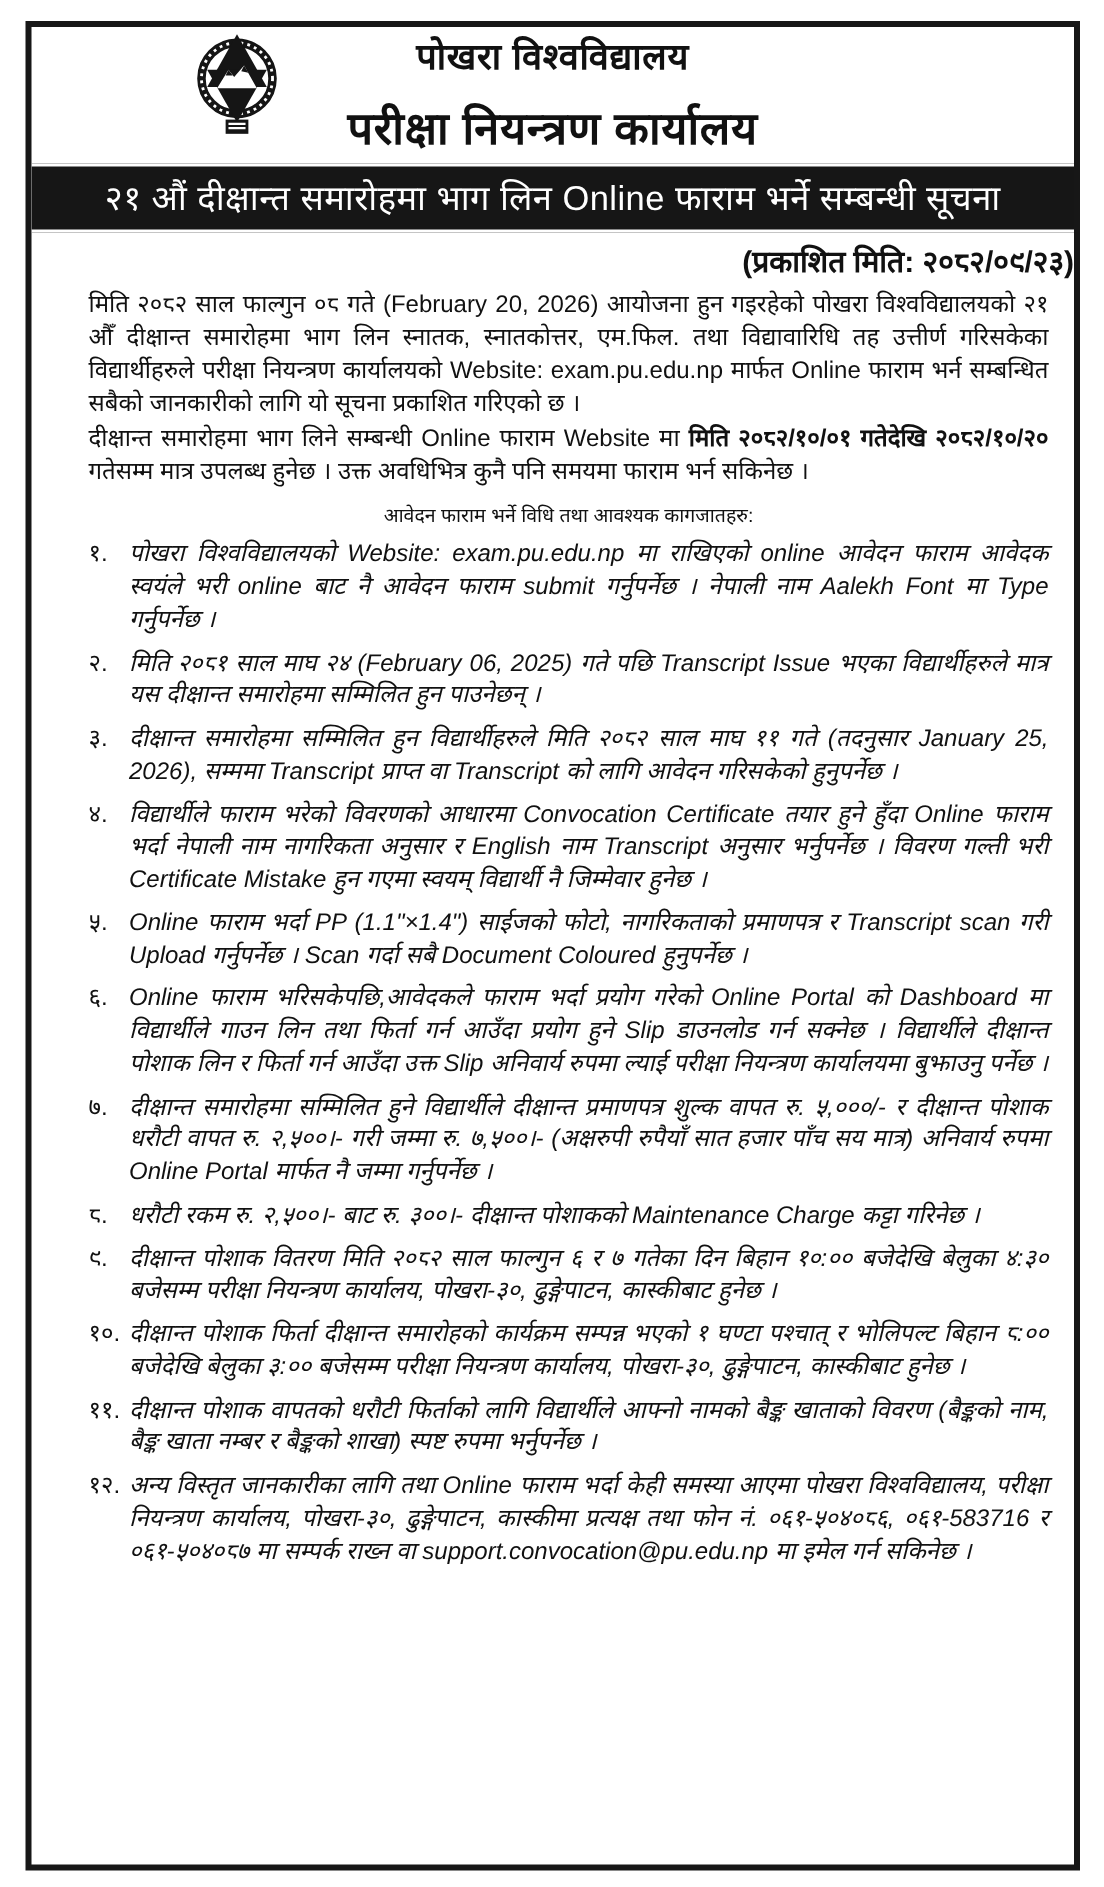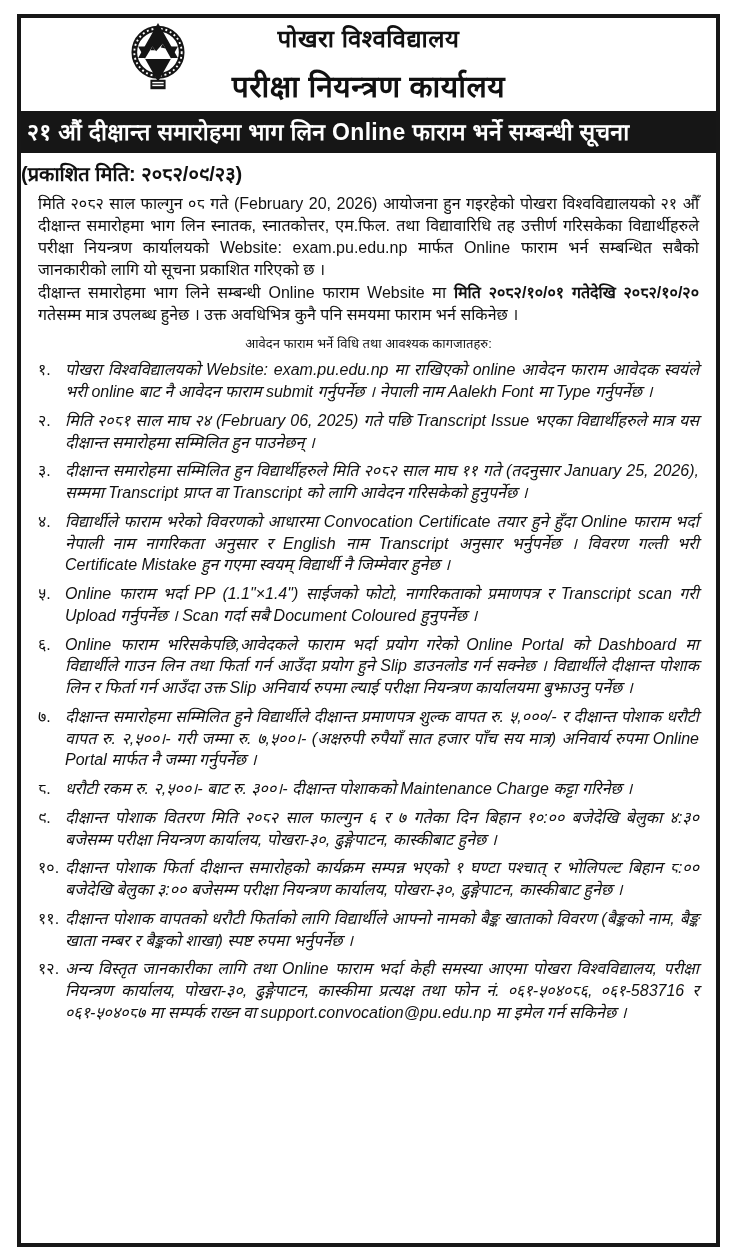--- a/index.html
+++ b/index.html
@@ -46,40 +46,42 @@
     font-size: 30px;
     font-weight: bold;
     line-height: 1.15;
     letter-spacing: 0.5px;
     margin-top: 16px;
   }
   
   .banner {
     background: #161616;
     color: #ffffff;
+    text-align: center;
     font-size: 23px;
-    font-weight: bold;
+    font-weight: normal;
     padding: 4px 6px 6px 6px;
     border-top: 2px solid #ffffff;
     border-bottom: 2px solid #ffffff;
     letter-spacing: 0.3px;
   }
   
   .published {
-    text-align: left;
+    text-align: right;
     font-size: 20px;
     font-weight: bold;
     padding: 5px 0 4px 0;
   }
   
   .content {
     padding: 2px 17px 0 17px;
     font-size: 16px;
     line-height: 1.36;
     text-align: justify;
+    margin-left: 21px;
   }
   .content p.intro-para { margin-bottom: 2px; }
   .bold { font-weight: bold; }
   .section-heading {
     font-size: 13px;
     font-weight: normal;
     margin: 9px 0 7px 0;
     text-align: center;
   }
   

